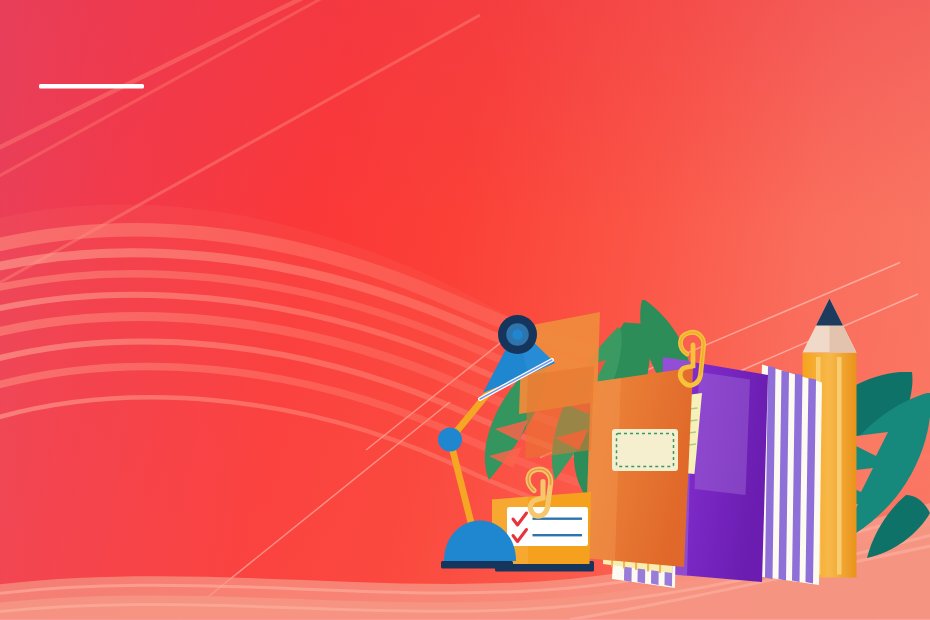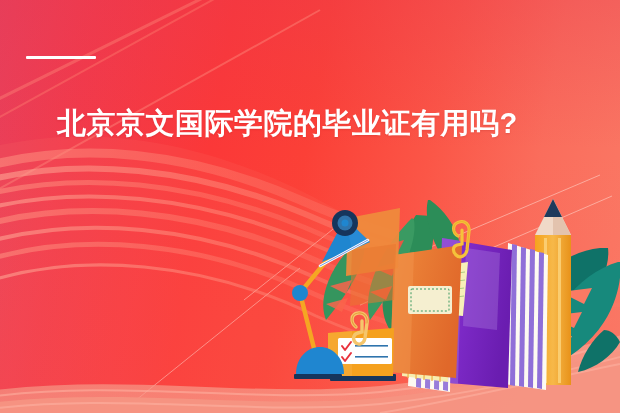--- a/index.html
+++ b/index.html
@@ -321,15 +321,14 @@
 
         <path d="M 368 240 L 320 266" stroke="#ffffff" stroke-width="2.6" stroke-linecap="round" fill="none"></path>
         <path d="M 368 240 L 320 266" stroke="#3a6fd8" stroke-width="1" stroke-linecap="round" fill="none" opacity="0.7"></path>
       </g>
 
     </g>
   </svg>
 
   <div class="rule"></div>
 
-  <div class="headline">北京京文国际学院的毕业证有用吗?</div>
 
 </div>
 
 </body></html>

